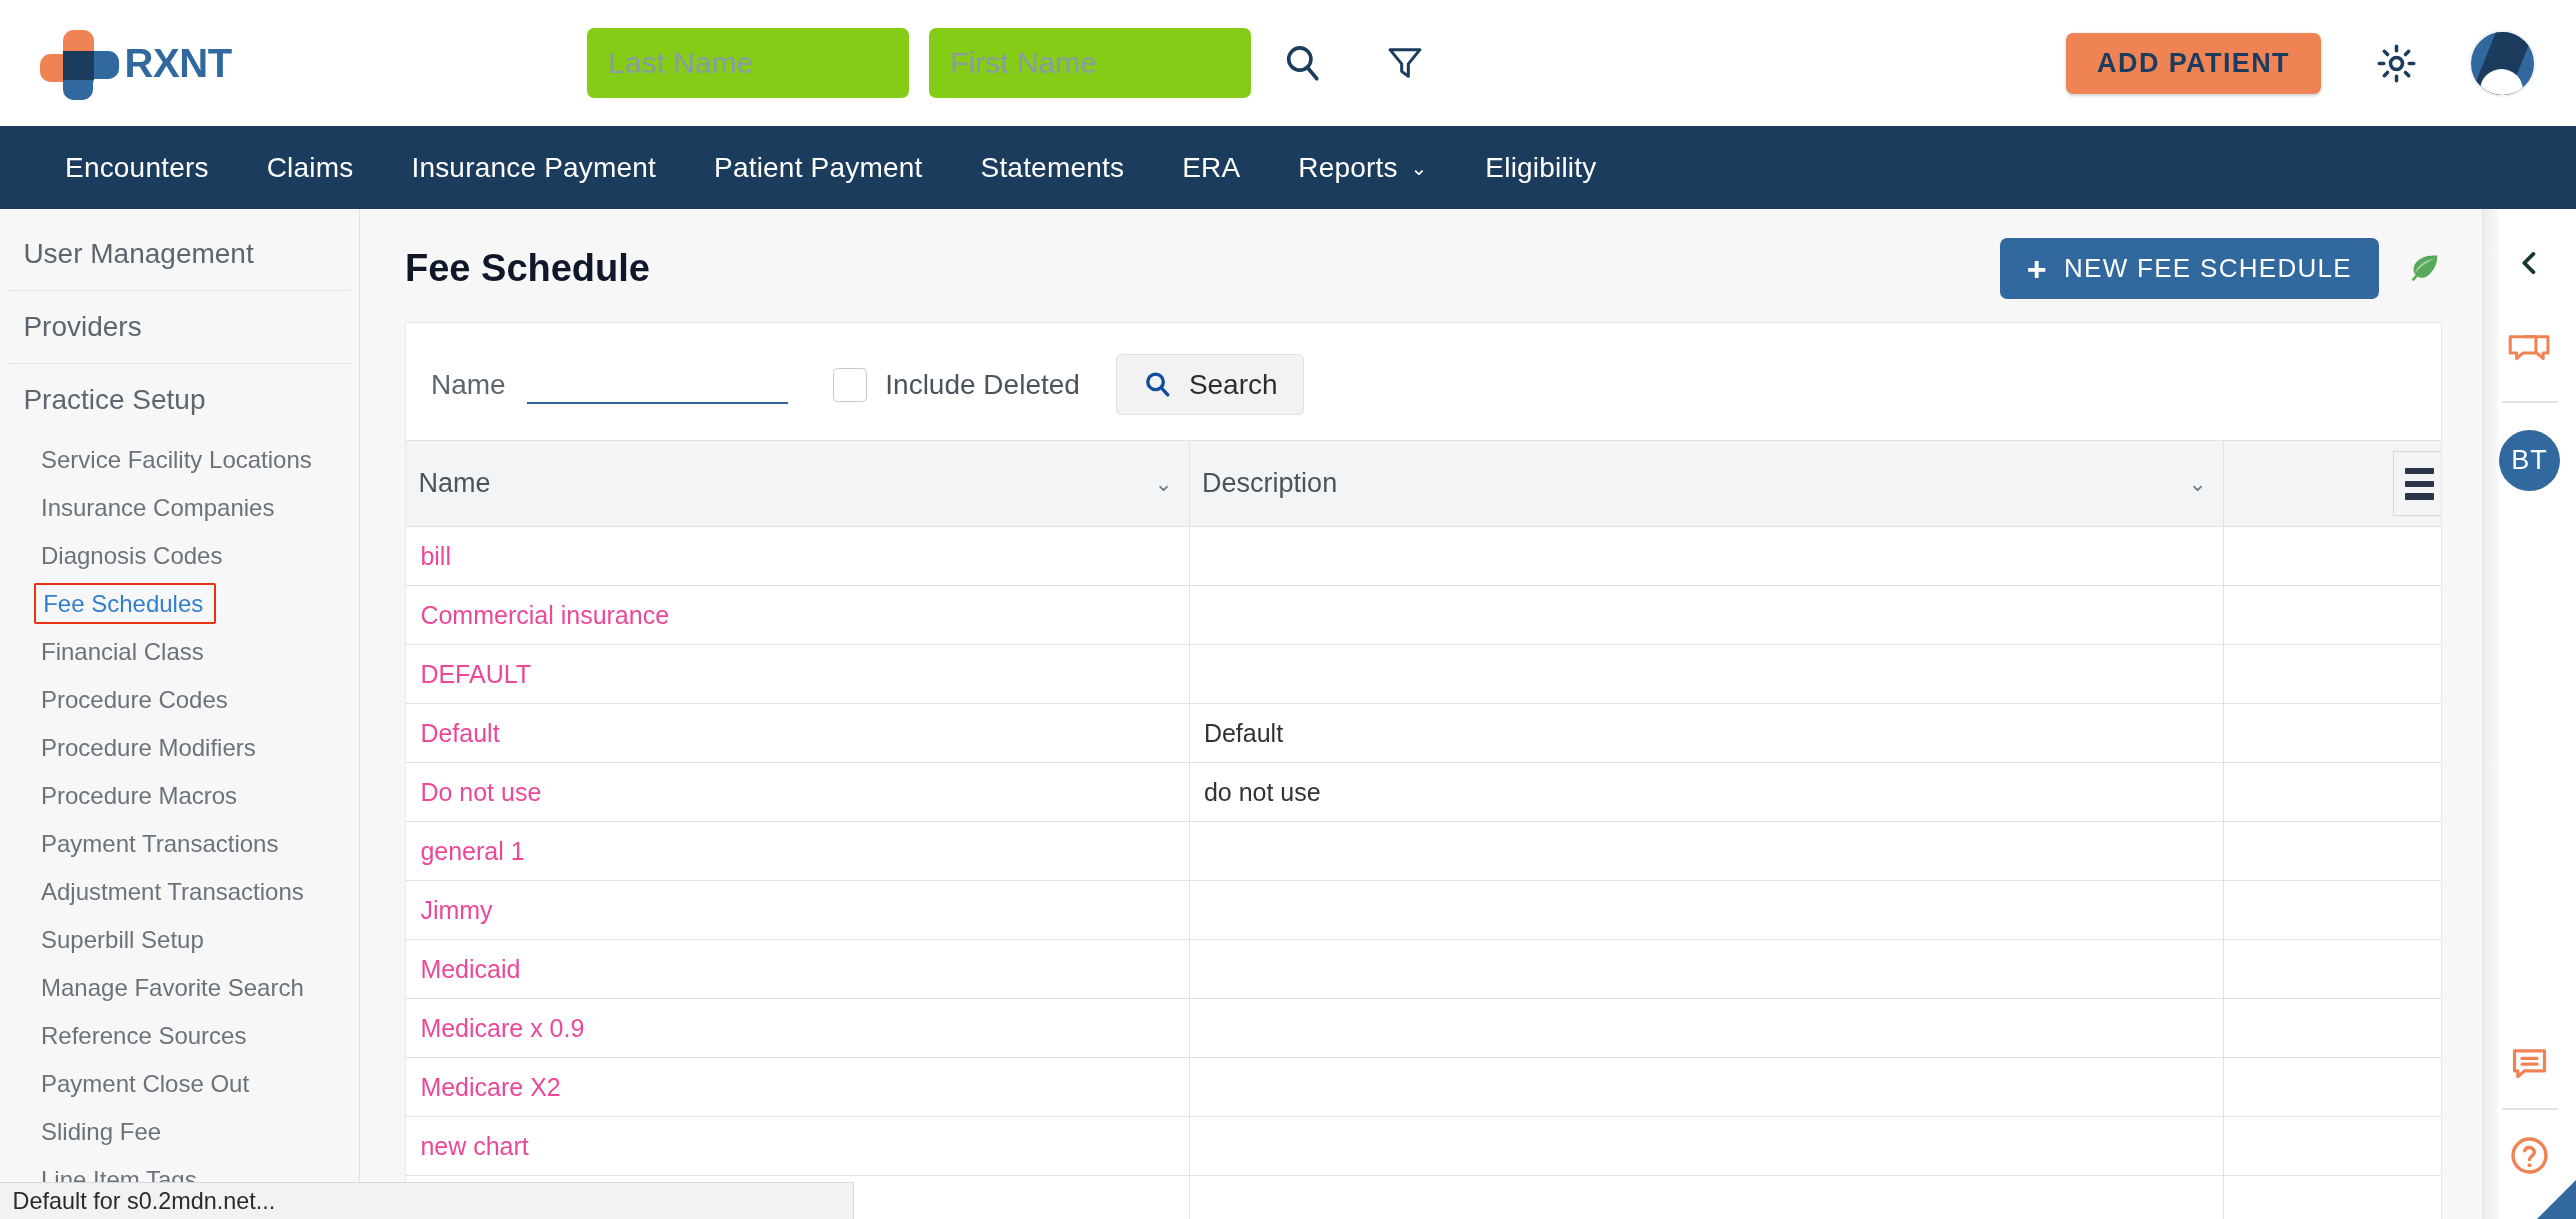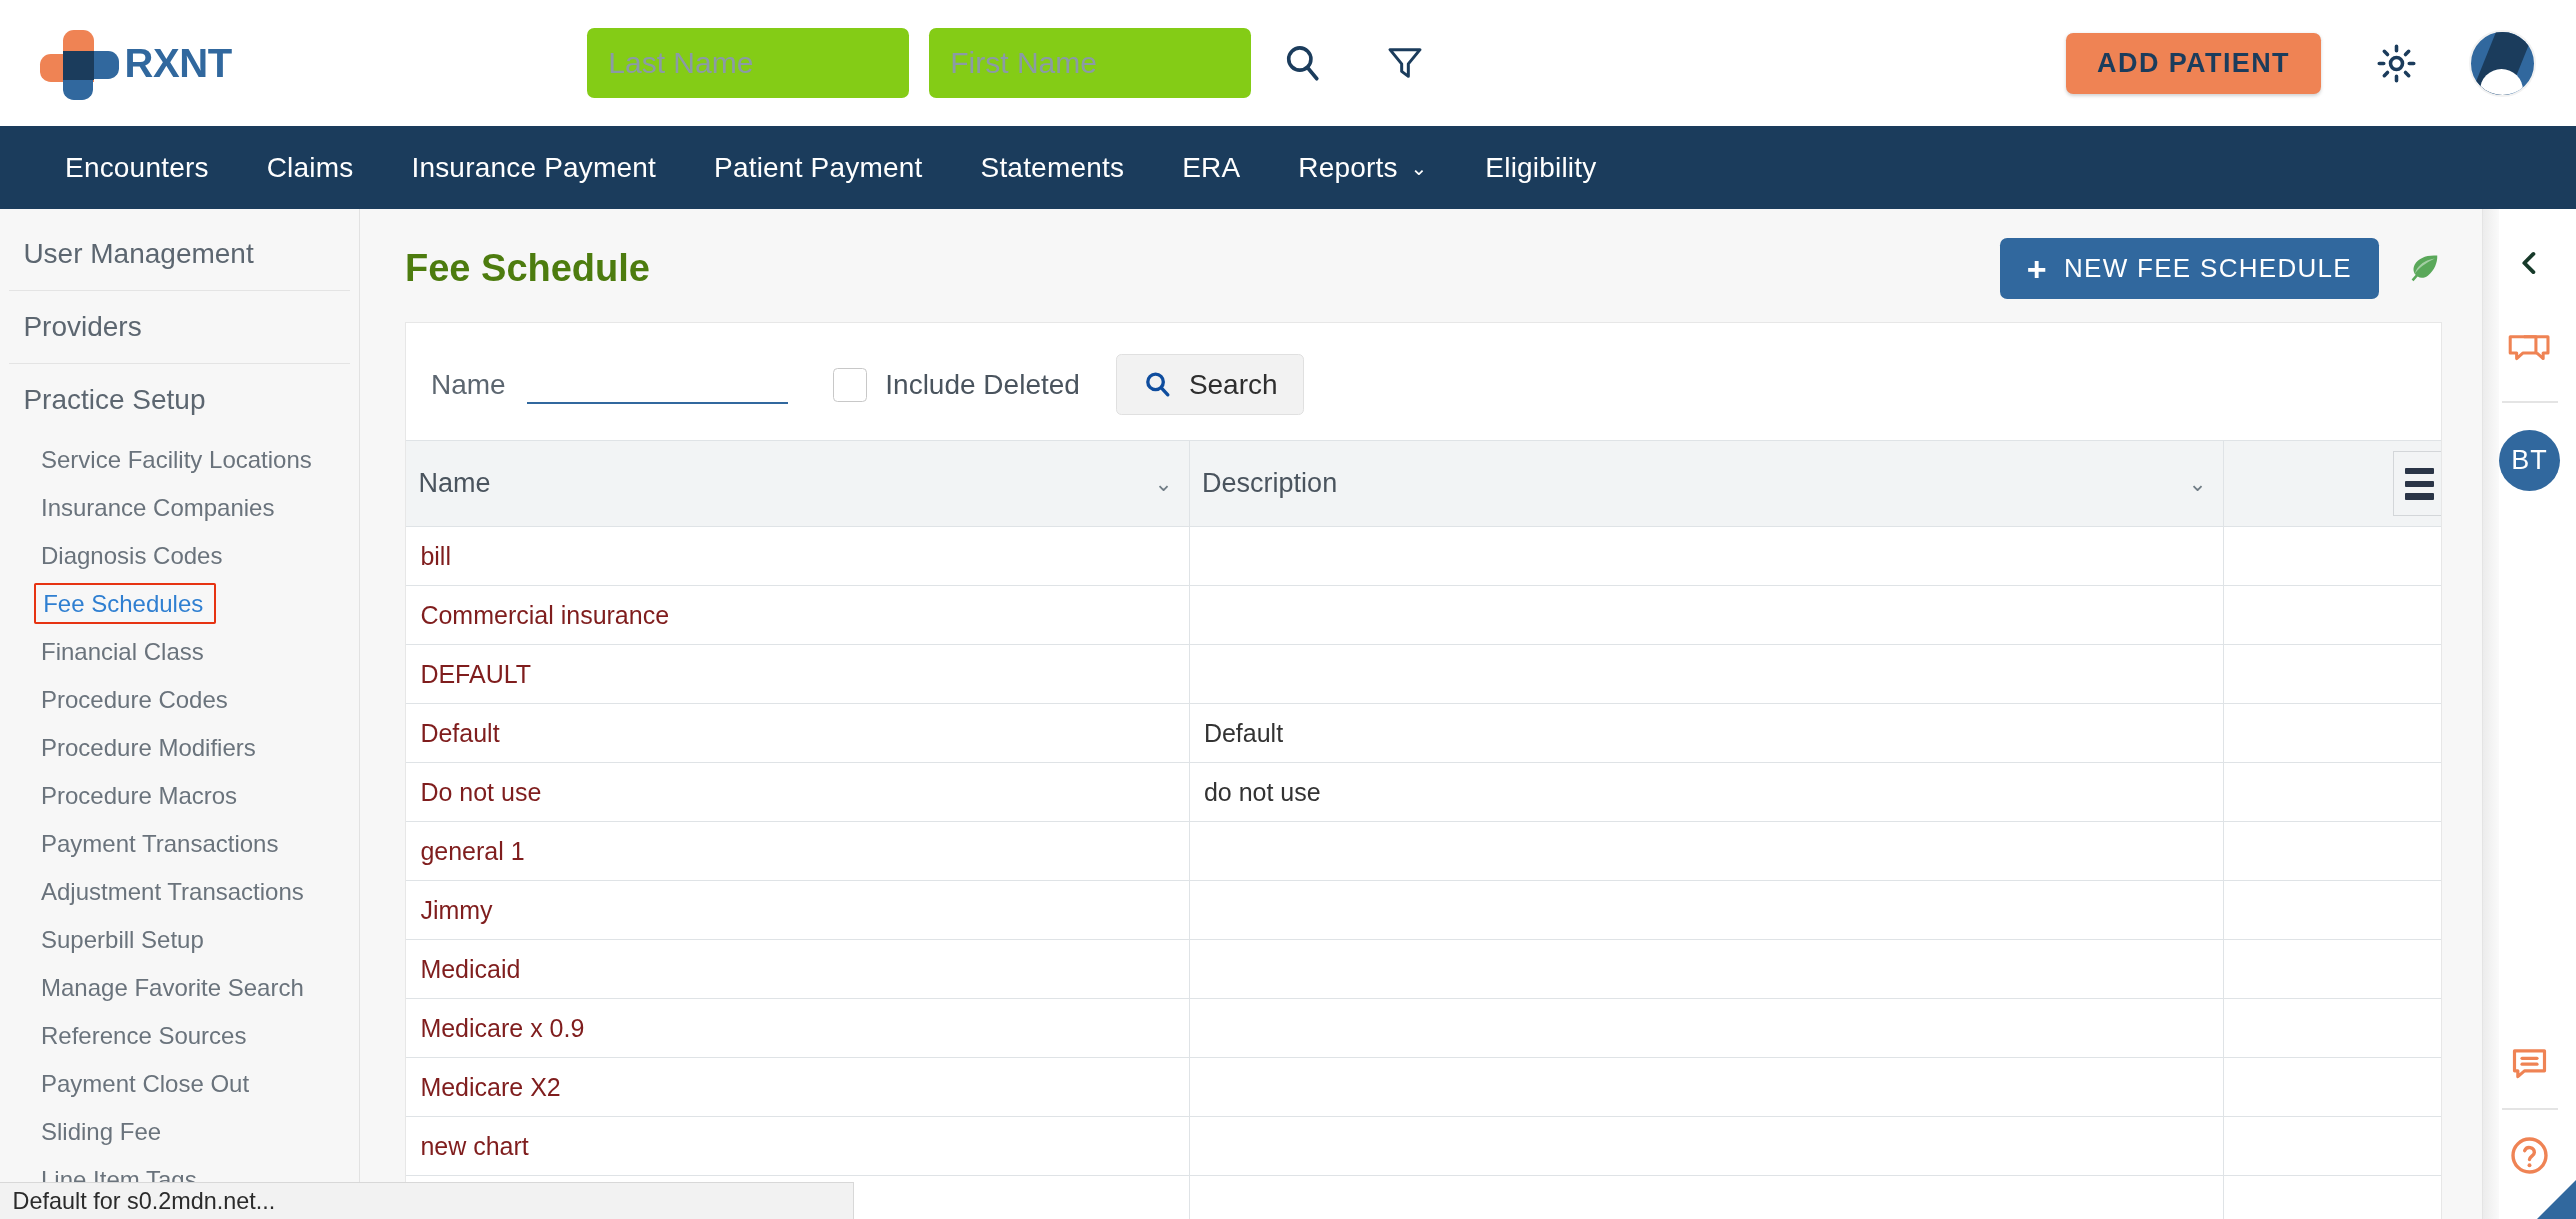--- a/index.html
+++ b/index.html
@@ -134,21 +134,21 @@
   .main {
     flex: 1; background: #f7f7f7;
     padding: 0; min-width: 0; position: relative;
     overflow: hidden;
   }
   .page-head {
     display: flex; align-items: center;
     padding: 29px 40px 23.4px 45px;
   }
   .page-title {
-    font-size: 38px; font-weight: 700; color: #4d7c0f;
+    font-size: 38px; font-weight: 700; color: #0f172a;
   }
   .page-head-right { margin-left: auto; display: flex; align-items: center; }
   .new-fs-btn {
     background: #31689e; color: #ffffff;
     border: none; border-radius: 7.2px;
     height: 61px; padding: 0 27px;
     font-size: 26px; letter-spacing: 1.3px;
     display: flex; align-items: center; gap: 16px;
     cursor: pointer;
     font-family: "Liberation Sans", sans-serif;
@@ -221,21 +221,21 @@
   .tbl tbody td {
     height: 59px;
     border-bottom: 0.9px solid #dfe3e6;
     border-right: 0.9px solid #dfe3e6;
     font-size: 25px;
     padding: 0 0 0 14.4px;
     vertical-align: middle;
     color: #333;
     background: #fff;
   }
-  .tbl tbody td.cell-name a { color: #7f1d1d; text-decoration: none; cursor: pointer; }
+  .tbl tbody td.cell-name a { color: #ec4899; text-decoration: none; cursor: pointer; }
   .tbl tbody td.cell-last { border-right: none; }
 
   
   .rail {
     width: 94px; min-width: 94px;
     background: #ffffff;
     border-left: 0.9px solid #e4e4e4;
     display: flex; flex-direction: column; align-items: center;
     padding-top: 29px;
     position: relative;

